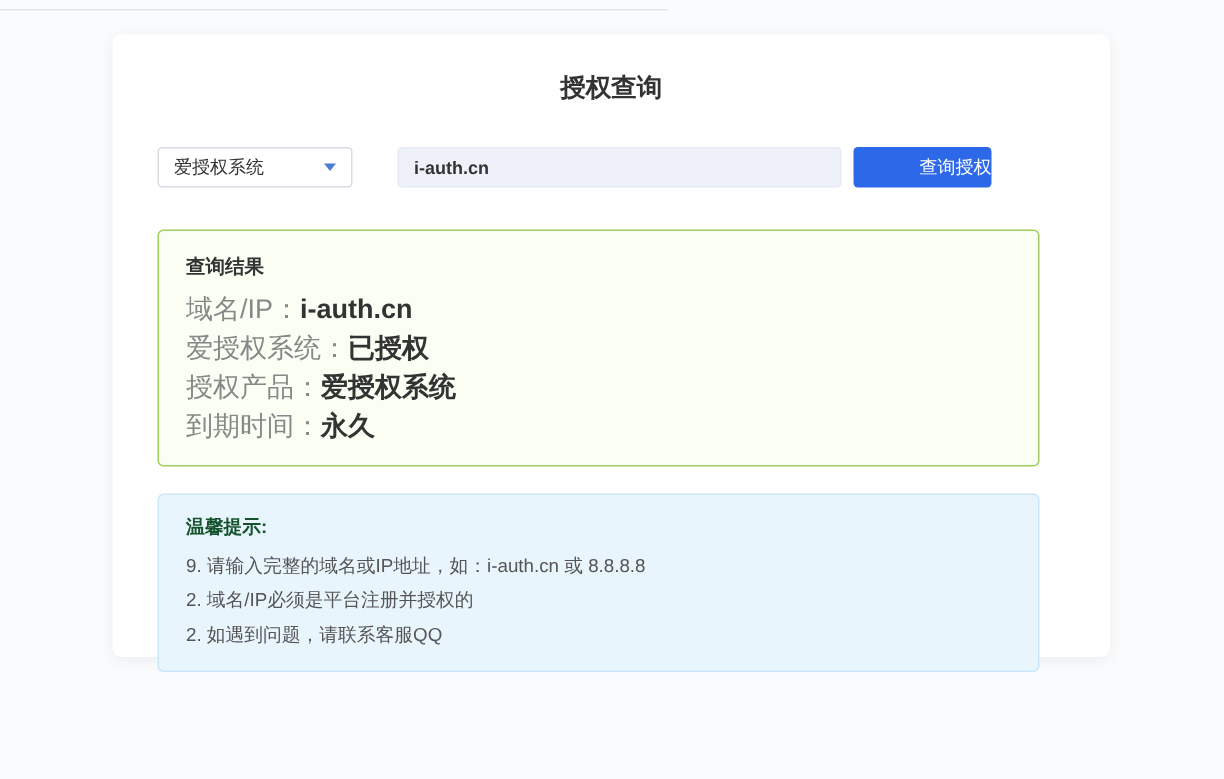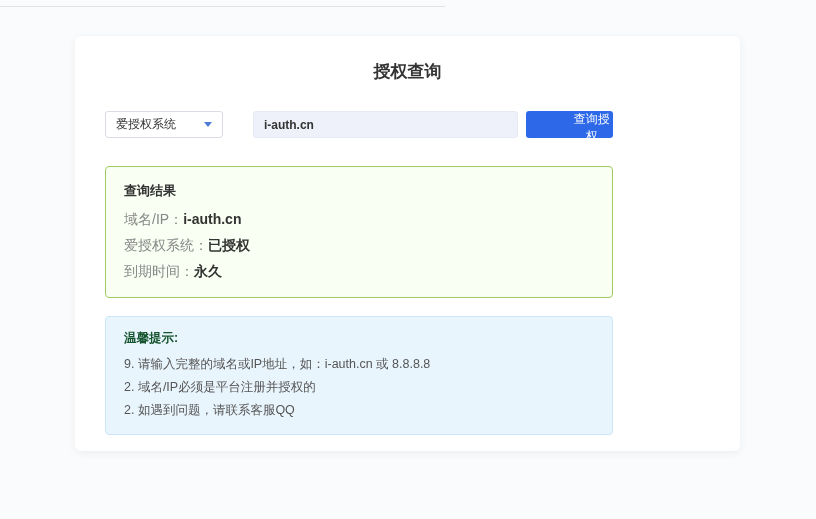--- a/index.html
+++ b/index.html
@@ -14,37 +14,37 @@
     position: absolute;
     top: 6px;
     left: 0;
     width: 445px;
     height: 1px;
     background: #e2e2e2;
   }
   .card {
     position: absolute;
     left: 75px;
-    top: 36px;
+    top: 23px;
     width: 665px;
     height: 415px;
     background: #ffffff;
     border-radius: 6px;
     box-shadow: 0 2px 10px rgba(0,0,0,0.06);
     padding: 24px 30px 25px 30px;
   }
   .card-title {
     text-align: center;
     font-size: 17px;
     font-weight: bold;
     color: #333333;
     margin-bottom: 28px;
   }
   .content {
-    width: 508px;
+    width: 588px;
   }
   .query-row {
     display: flex;
     align-items: center;
     margin-bottom: 28px;
   }
   .select-box {
     width: 130px;
     height: 27px;
     border: 1px solid #d9dce3;
@@ -100,21 +100,21 @@
     padding: 15px 18px 13px 18px;
     margin-bottom: 18px;
   }
   .result-title {
     font-size: 13px;
     font-weight: bold;
     color: #333333;
     margin-bottom: 6px;
   }
   .result-row {
-    font-size: 14px;
+    font-size: 18px;
     line-height: 26px;
   }
   .result-row .label { color: #888888; }
   .result-row .value { color: #333333; font-weight: bold; }
   .tips-box {
     border: 1px solid #cbe6f8;
     background: #e9f5fd;
     border-radius: 4px;
     padding: 13px 18px 12px 18px;
   }
@@ -152,20 +152,23 @@
 
     <div class="result-box">
       <div class="result-title">查询结果</div>
       <div class="result-row">
         <span class="label">域名/IP：</span><span class="value">i-auth.cn</span>
       </div>
       <div class="result-row">
         <span class="label">爱授权系统：</span><span class="value">已授权</span>
       </div>
       <div class="result-row">
+        <span class="label">授权产品：</span><span class="value">爱授权系统</span>
+      </div>
+      <div class="result-row">
         <span class="label">到期时间：</span><span class="value">永久</span>
       </div>
     </div>
 
     <div class="tips-box">
       <div class="tips-title">温馨提示:</div>
       <div class="tips-item">9. 请输入完整的域名或IP地址，如：i-auth.cn 或 8.8.8.8</div>
       <div class="tips-item">2. 域名/IP必须是平台注册并授权的</div>
       <div class="tips-item">2. 如遇到问题，请联系客服QQ</div>
     </div>

